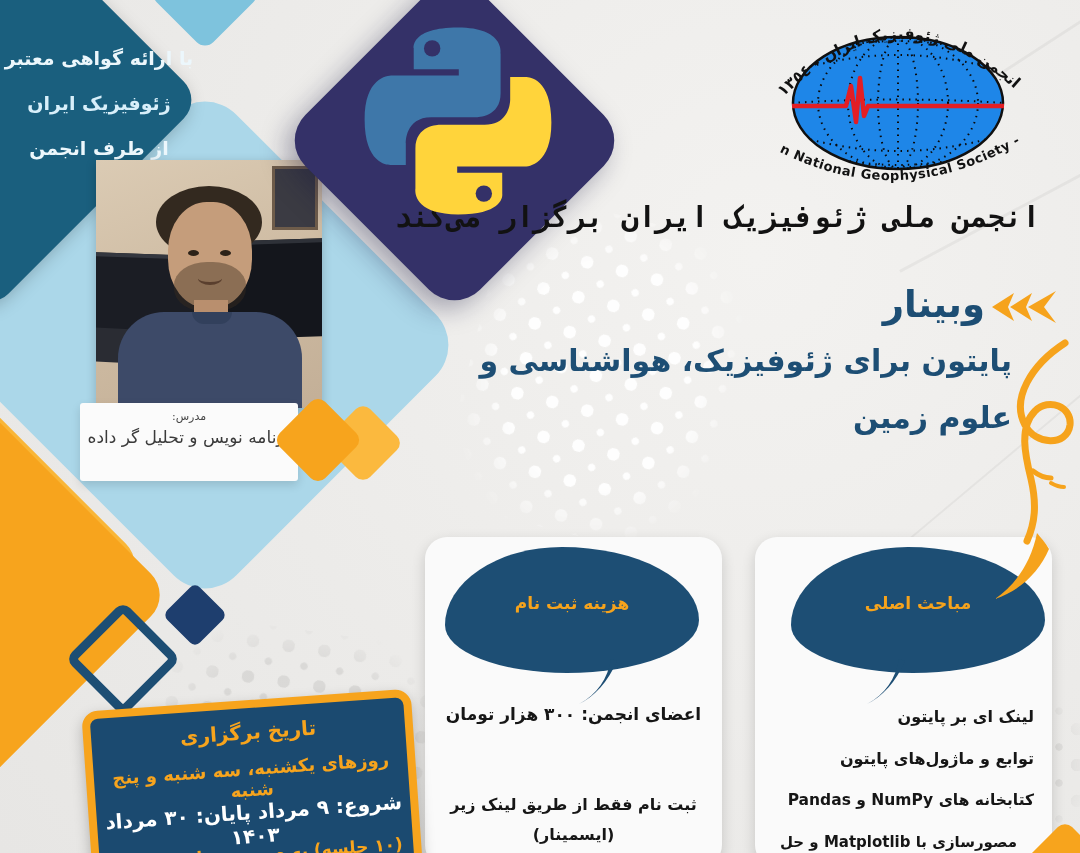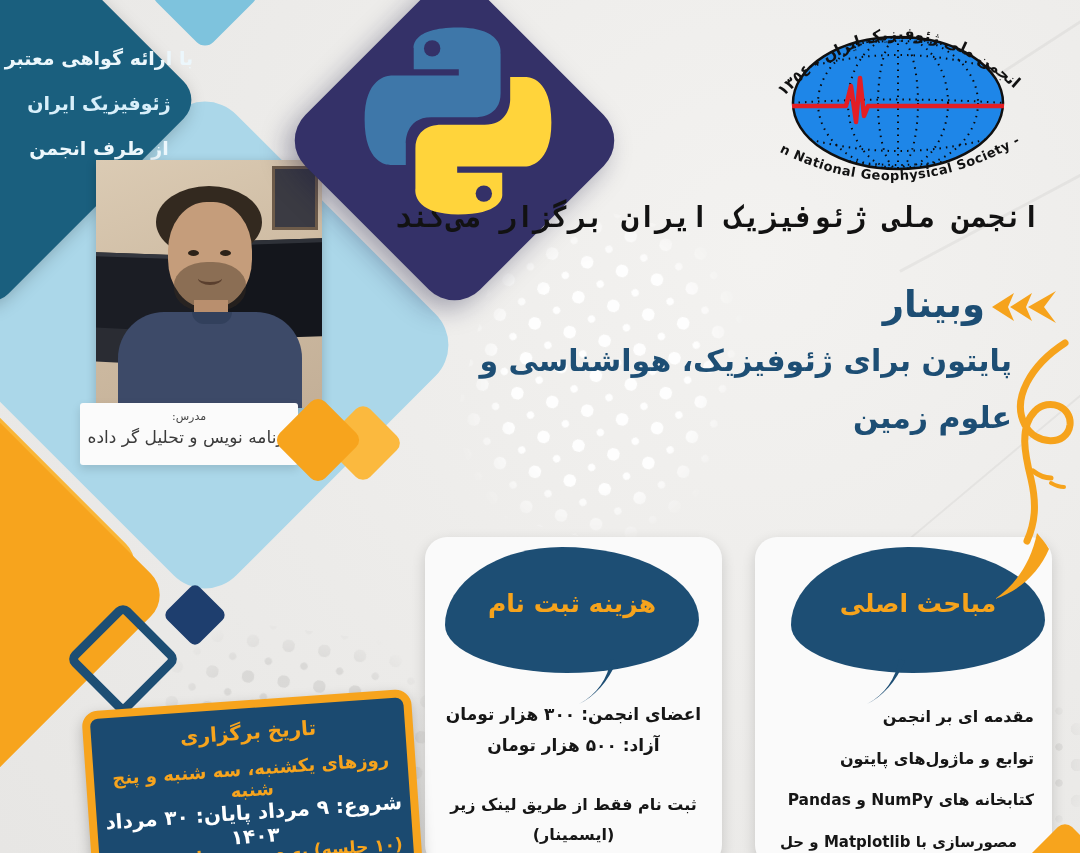--- a/index.html
+++ b/index.html
@@ -16,21 +16,21 @@
                      radial-gradient(circle, var(--dc) 3.4px, transparent 4px);
     background-size:36px 36px,36px 36px;background-position:0 0,18px 18px;
     -webkit-mask-image:radial-gradient(ellipse at center,#000 50%,transparent 78%);
     mask-image:radial-gradient(ellipse at center,#000 50%,transparent 78%);
   }
   .bubble{
     position:absolute;background:#1D4E74;
     border-radius:46% 54% 52% 48% / 62% 58% 42% 38%;
     display:flex;align-items:center;justify-content:center;
   }
-  .bubble-title{color:#F6A31C;font-weight:bold;font-size:25px;margin-top:-14px;}
+  .bubble-title{color:#F6A31C;font-weight:bold;font-size:17px;margin-top:-14px;}
   .tailsvg{position:absolute;width:42px;height:46px;}
   .card{
     position:absolute;width:297px;background:#FAFAFA;border-radius:22px;
     box-shadow:0 5px 14px rgba(0,0,0,.16);
   }
   .cardline{position:absolute;width:100%;text-align:center;font-weight:bold;color:#161616;}
   .fold{position:absolute;background:rgba(0,0,0,.045);}
   .sched-line{position:absolute;width:100%;text-align:center;font-weight:bold;}
 </style>
 </head>
@@ -72,21 +72,21 @@
     <div class="abs" style="left:72px;top:42px;width:84px;height:106px;border-radius:46%;background:#c59d7b;"></div>
     <div class="abs" style="left:78px;top:102px;width:72px;height:50px;border-radius:46%;background:rgba(60,45,32,.42);"></div>
     <div class="abs" style="left:92px;top:90px;width:11px;height:6px;border-radius:50%;background:#2c2218;"></div>
     <div class="abs" style="left:124px;top:90px;width:11px;height:6px;border-radius:50%;background:#2c2218;"></div>
     <div class="abs" style="left:102px;top:112px;width:24px;height:10px;border-bottom:3px solid #5a3f2e;border-radius:50%;"></div>
     <div class="abs" style="left:98px;top:140px;width:34px;height:22px;background:#b98f6e;"></div>
     <div class="abs" style="left:22px;top:152px;width:184px;height:100px;border-radius:46px 46px 0 0;background:#3d4a68;"></div>
     <div class="abs" style="left:96px;top:152px;width:40px;height:12px;border-radius:0 0 18px 18px;background:#32405c;"></div>
   </div>
 
-  <div class="abs rtl" style="left:80px;top:403px;width:218px;height:62px;background:#FBFBFB;border-radius:3px;box-shadow:0 4px 10px rgba(0,0,0,.13);z-index:7;text-align:center;">
+  <div class="abs rtl" style="left:80px;top:403px;width:218px;height:78px;background:#FBFBFB;border-radius:3px;box-shadow:0 4px 10px rgba(0,0,0,.13);z-index:7;text-align:center;">
     <div style="font-size:11px;color:#444;margin-top:7px;">مدرس:</div>
     <div style="font-size:17px;color:#3a3a3a;margin-top:4px;">برنامه نویس و تحلیل گر داده</div>
   </div>
 
   <div class="diamond" style="left:334px;top:414px;width:58px;height:58px;border-radius:10px;background:#FBB93E;z-index:6;"></div>
   <div class="diamond" style="left:286px;top:408px;width:64px;height:64px;border-radius:10px;background:#F7A41D;z-index:7;"></div>
 
   <div class="diamond" style="left:331px;top:17px;width:247px;height:247px;border-radius:36px;background:#343168;box-shadow:0 12px 26px rgba(20,20,60,.35);z-index:6;"></div>
   <svg class="abs" style="left:362px;top:25px;z-index:7;" width="192" height="192" viewBox="0 0 110 110">
     <path fill="#3E77A9" d="M54.92 1.5c-27 0-25.3 11.7-25.3 11.7l.03 12.1h25.8v3.6H17.9S1.5 27.1 1.5 54.2s14.8 26 14.8 26h8.8V67.6s-.5-14.8 14.6-14.8h25.6s14.1.2 14.1-13.6V16.3S81.9 1.5 54.92 1.5z"></path>
@@ -145,34 +145,33 @@
   </svg>
 
   <div class="card rtl" style="left:425px;top:537px;height:330px;z-index:5;">
     <div class="bubble" style="left:20px;top:10px;width:254px;height:126px;">
       <div class="bubble-title">هزینه ثبت نام</div>
     </div>
     <svg class="tailsvg" style="left:150px;top:122px;" viewBox="0 0 42 46">
       <path d="M36 0 C33 19 22 36 4 45 C19 38 33 23 42 2 Z" fill="#1D4E74"></path>
     </svg>
     <div class="cardline" style="top:167px;font-size:17px;padding-left:48px;">اعضای انجمن: ۳۰۰ هزار تومان</div>
-    <div class="cardline" style="top:198px;font-size:17px;">آزاد: ۵۰۰ هزار تومان</div>
     <div class="cardline" style="top:288px;font-size:16px;">(ایسمینار)</div>
     <div class="cardline" style="top:258px;font-size:16px;">ثبت نام فقط از طریق لینک زیر</div>
 
   </div>
 
   <div class="card rtl" style="left:755px;top:537px;height:330px;z-index:5;">
     <div class="bubble" style="left:36px;top:10px;width:254px;height:126px;">
       <div class="bubble-title">مباحث اصلی</div>
     </div>
     <svg class="tailsvg" style="left:108px;top:122px;" viewBox="0 0 42 46">
       <path d="M36 0 C33 19 22 36 4 45 C19 38 33 23 42 2 Z" fill="#1D4E74"></path>
     </svg>
-    <div class="cardline" style="top:170px;font-size:16px;width:auto;right:18px;">مقدمه ای بر انجمن</div>
+    <div class="cardline" style="top:170px;font-size:16px;width:auto;right:18px;">لینک ای بر پایتون</div>
     <div class="cardline" style="top:212px;font-size:16px;width:auto;right:18px;">توابع و ماژول‌های پایتون</div>
     <div class="cardline" style="top:254px;font-size:15.5px;width:auto;right:18px;">کتابخانه های NumPy و Pandas</div>
     <div class="cardline" style="top:296px;font-size:15px;width:auto;right:10px;">مصورسازی با Matplotlib و حل مسائل ریاضی</div>
   </div>
 
   <div class="diamond" style="left:1036px;top:832px;width:58px;height:58px;border-radius:10px;background:#F7A41D;z-index:6;"></div>
 
   <div class="abs rtl" style="left:88px;top:700px;width:314px;height:190px;background:#1B4A70;border:8px solid #F7A41D;border-radius:16px;transform:rotate(-4deg);z-index:8;box-shadow:0 6px 14px rgba(0,0,0,.25);">
     <div class="sched-line" style="top:12px;color:#F7A41D;font-size:20px;">تاریخ برگزاری</div>
     <div class="sched-line" style="top:50px;color:#F7A41D;font-size:18px;">روزهای یکشنبه، سه شنبه و پنج شنبه</div>

